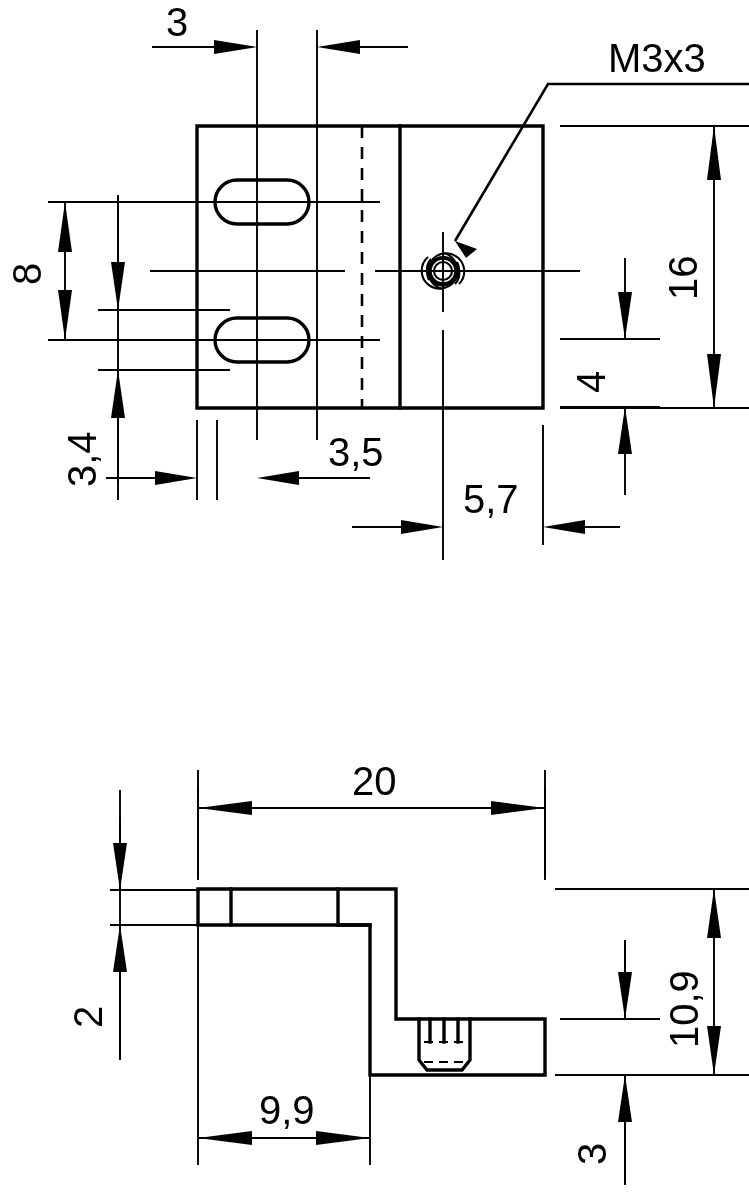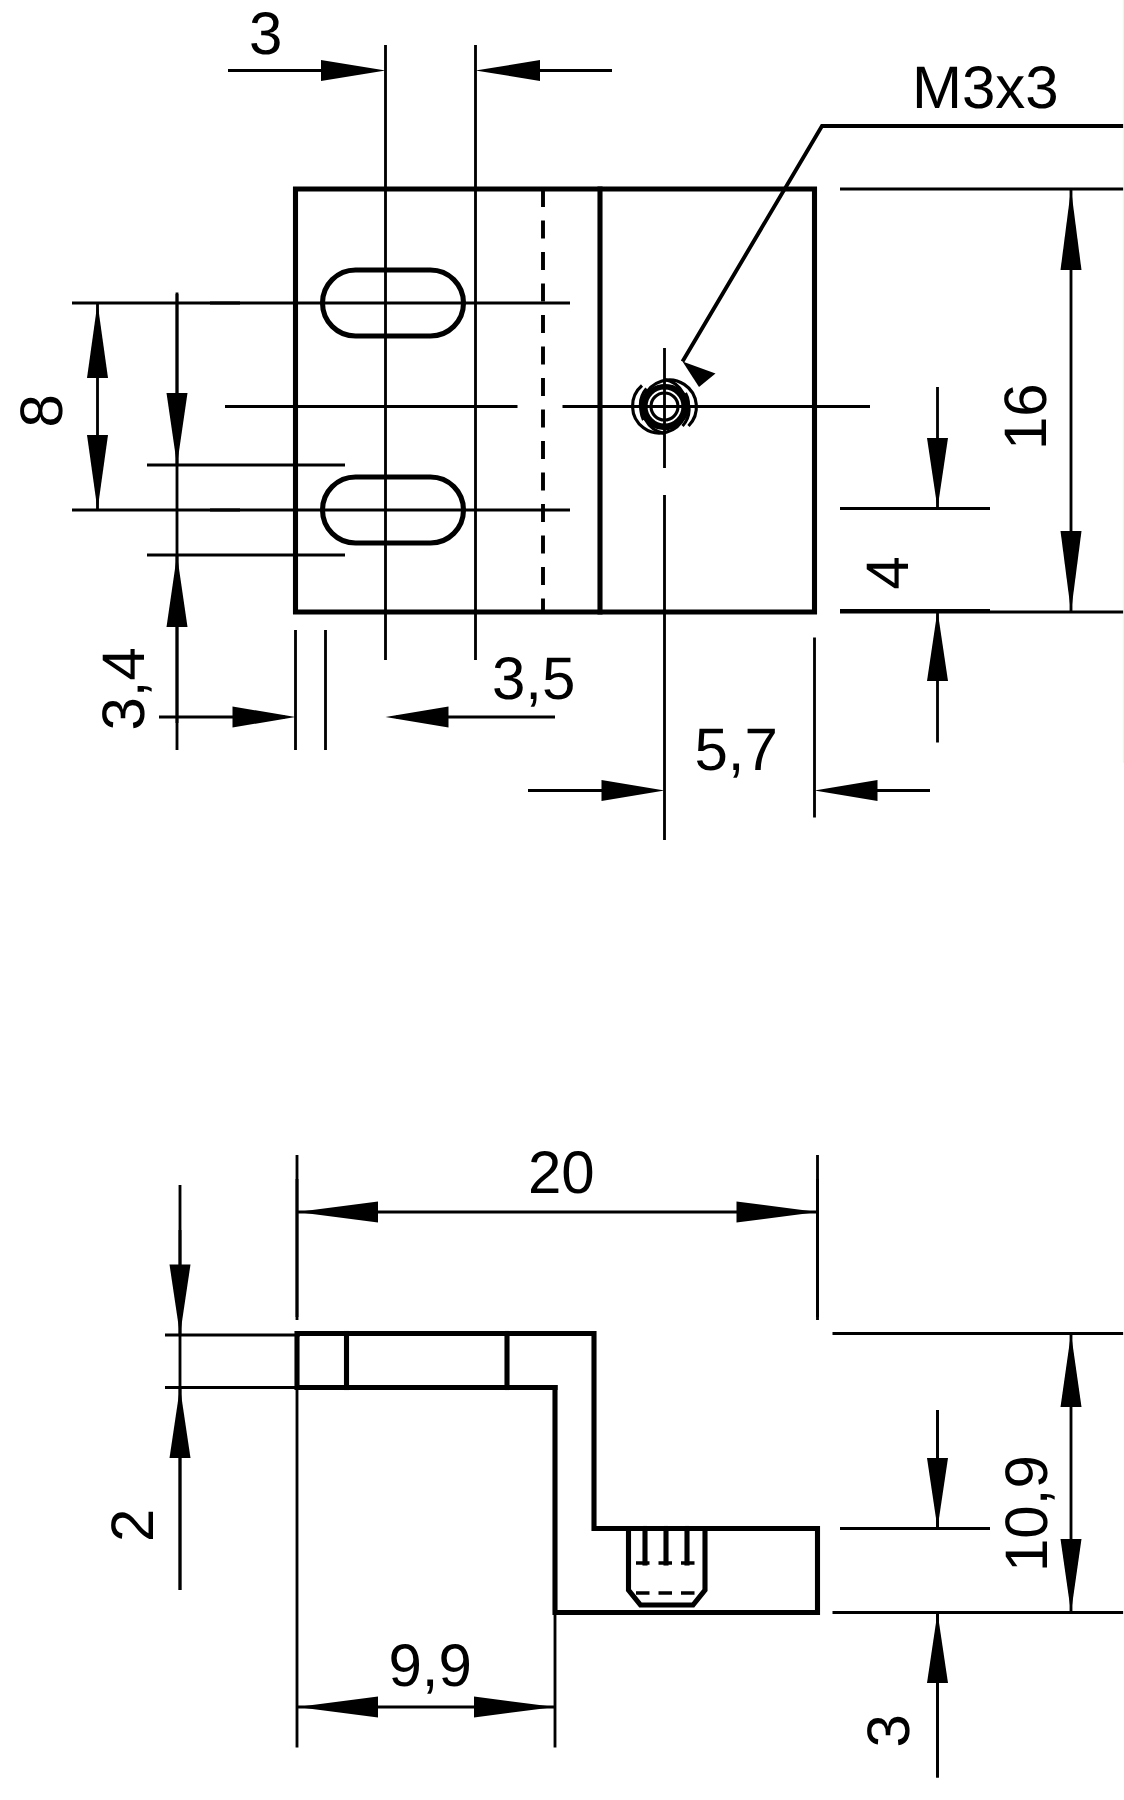--- a/index.html
+++ b/index.html
@@ -10,21 +10,21 @@
   body {
     width: 749px;
     height: 1200px;
     font-family: "Liberation Sans", sans-serif;
     overflow: hidden;
   }
   #drawing-root {
     position: relative;
     width: 749px;
     height: 841px;
-    background: #86efac;
+    background: #f97316;
   }
   svg#cad {
     display: block;
     width: 749px;
     height: 1200px;
   }
   .solid {
     fill: none;
     stroke: #000000;
     stroke-width: 3.4;

